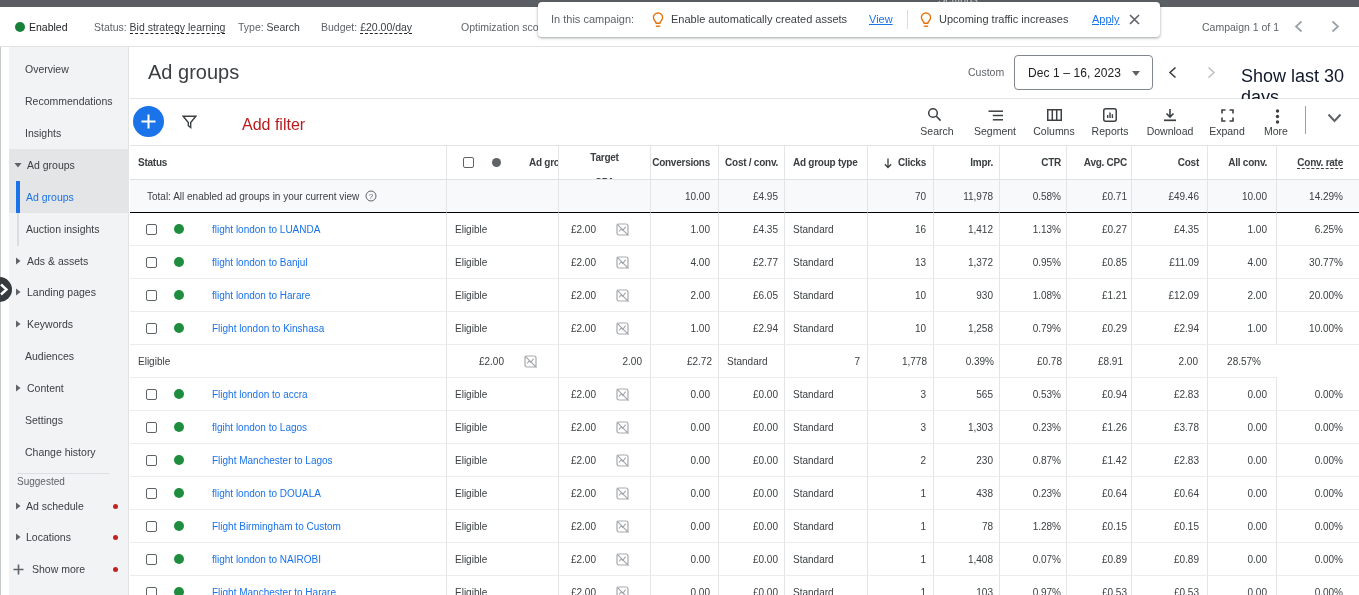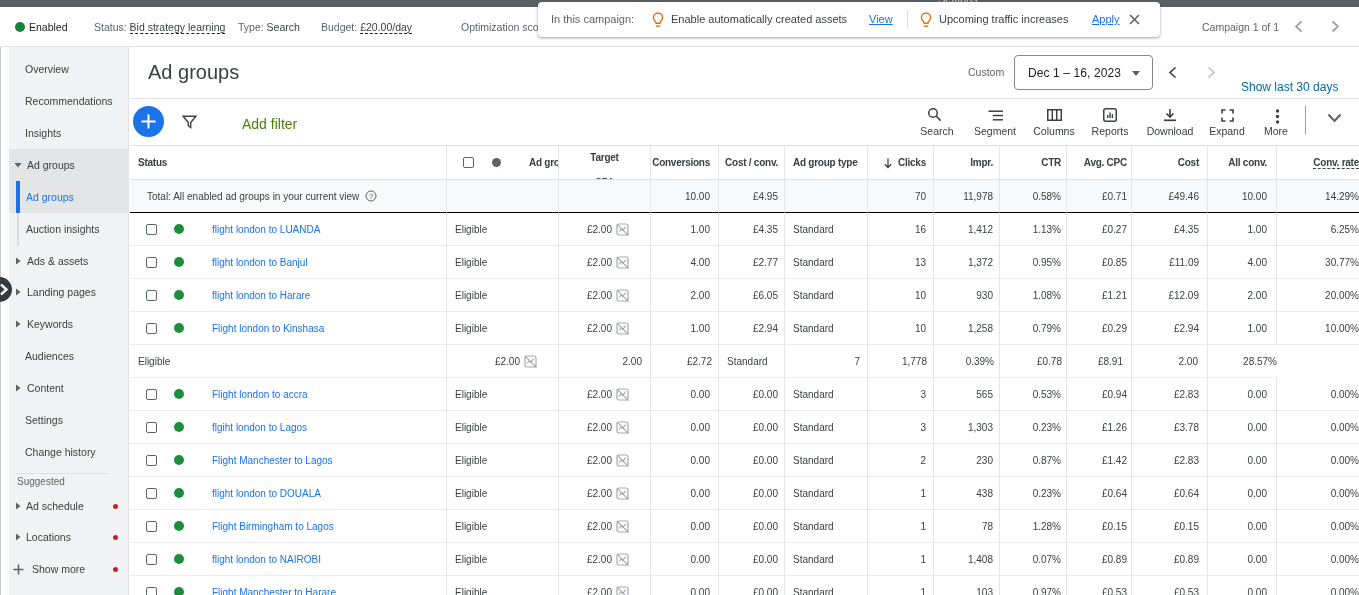--- a/index.html
+++ b/index.html
@@ -38,39 +38,39 @@
 #showmore{position:absolute;left:23px;top:522px;font-size:10.5px;color:#3c4043;transform:translateY(-50%)}
 #expbtn{position:absolute;left:-13px;top:277px;width:25px;height:25px;border-radius:50%;background:#353a3e;z-index:4}
 
 #content{position:absolute;left:130px;top:47px;width:1229px;height:548px}
 #hdr1{position:absolute;left:0;top:0;width:1229px;height:52px;border-bottom:1px solid #e2e3e5;background:#fff}
 #title{position:absolute;left:18px;top:14px;font-size:20px;color:#3c4043}
 #custom{position:absolute;left:838px;top:19px;font-size:10.5px;color:#5f6368}
 #datebox{position:absolute;left:884px;top:8px;width:139px;height:35px;border:1px solid #80868b;border-radius:4px}
 #datetxt{position:absolute;left:13px;top:10px;font-size:12px;color:#202124;letter-spacing:.1px}
 #datecar{position:absolute;left:117px;top:15px;width:0;height:0;border-left:4.5px solid transparent;border-right:4.5px solid transparent;border-top:5px solid #5f6368}
-#show30{position:absolute;left:1111px;top:33px;font-size:12px;color:#0369a1}
+#show30{position:absolute;left:1111px;top:19px;font-size:18px;color:#0f172a}
 #toolbar{position:absolute;left:0;top:52px;width:1229px;height:47px;border-bottom:1px solid #e2e3e5;background:#fff}
 #fab{position:absolute;left:2.5px;top:59px;width:31px;height:31px;border-radius:50%;background:#1a73e8}
 #fab svg{position:absolute;left:8px;top:8px}
-#addfilter{position:absolute;left:112px;top:69px;font-size:14px;color:#4d7c0f}
+#addfilter{position:absolute;left:112px;top:69px;font-size:16px;color:#b91c1c}
 .tlab{position:absolute;top:78px;font-size:10.5px;color:#3c4043;transform:translateX(-50%);white-space:nowrap}
 .ticon{position:absolute}
 
 #table{position:absolute;left:0;top:99px;width:1229px}
 .tr{display:grid;grid-template-columns:317px 112px 92px 68px 66px 83px 66px 66px 67px 65px 76px 69px 82px;height:33px}
 .c{border-right:1px solid #e3e5e7;border-bottom:1px solid #eaecee;font-size:10px;color:#3c4043;
 display:flex;align-items:center;overflow:hidden;white-space:nowrap}
 .c13{border-right:none}
 .r{justify-content:flex-end}
 .c2,.c6{padding-left:8px}
 .c4{padding-right:8px}.c5{padding-right:6px}.c7{padding-right:7px}.c8{padding-right:6px}
-.c9{padding-right:5px}.c10{padding-right:4px}.c11{padding-right:8px}.c12{padding-right:9px}.c13{}
+.c9{padding-right:5px}.c10{padding-right:4px}.c11{padding-right:8px}.c12{padding-right:9px}.c13{padding-right:16px}
 .c3{padding-right:21px}
-.c3 span{margin-right:4px}
+.c3 span{margin-right:20px}
 .c1{padding-left:16px}
 .cb{width:11px;height:11px;border:1.5px solid #5f6368;border-radius:2px;flex:none}
 .gdot{width:10px;height:10px;border-radius:50%;background:#1e8e3e;margin-left:17px;flex:none}
 .lnk{color:#1a73e8;margin-left:28px}
 #thead{height:34px}
 #thead .c{border-bottom:1px solid #dfe1e3;font-weight:bold;font-size:10px;color:#3c4043;letter-spacing:-0.25px}
 #thead .gdot{background:#5f6368;width:9px;height:9px;margin-left:17.5px}
 #thead .lnk{color:#3c4043;margin-left:28.5px}
 #tgt{flex-direction:column;justify-content:center;align-items:center;line-height:11px;padding-right:0}
 #totrow .c{background:#f8f9fa;border-bottom:1px solid #000000}
@@ -517,21 +517,21 @@
 <div class="c c9 r">0.23%</div>
 <div class="c c10 r">£0.64</div>
 <div class="c c11 r">£0.64</div>
 <div class="c c12 r">0.00</div>
 <div class="c c13 r">0.00%</div>
 </div>
 <div class="tr">
 <div class="c c1">
             <span class="cb"></span>
             <span class="gdot"></span>
-            <a class="lnk">Flight Birmingham to Lagos</a>
+            <a class="lnk">Flight Birmingham to Custom</a>
           </div>
 <div class="c c2">Eligible</div>
 <div class="c c3 r">
             <span>£2.00</span>
             <svg class="cpaic" width="13" height="13" viewBox="0 0 13 13">
               <rect x="1" y="1" width="11" height="11" rx="2" fill="none" stroke="#a5a9ad" stroke-width="1.2"></rect>
               <path d="M3 8.5 5.2 5.8 6.8 7.4 9.6 3.6" fill="none" stroke="#a5a9ad" stroke-width="1.1"></path>
               <path d="M0.8 0.8 12.6 12.6" stroke="#a5a9ad" stroke-width="1.2"></path>
             </svg>
           </div>

